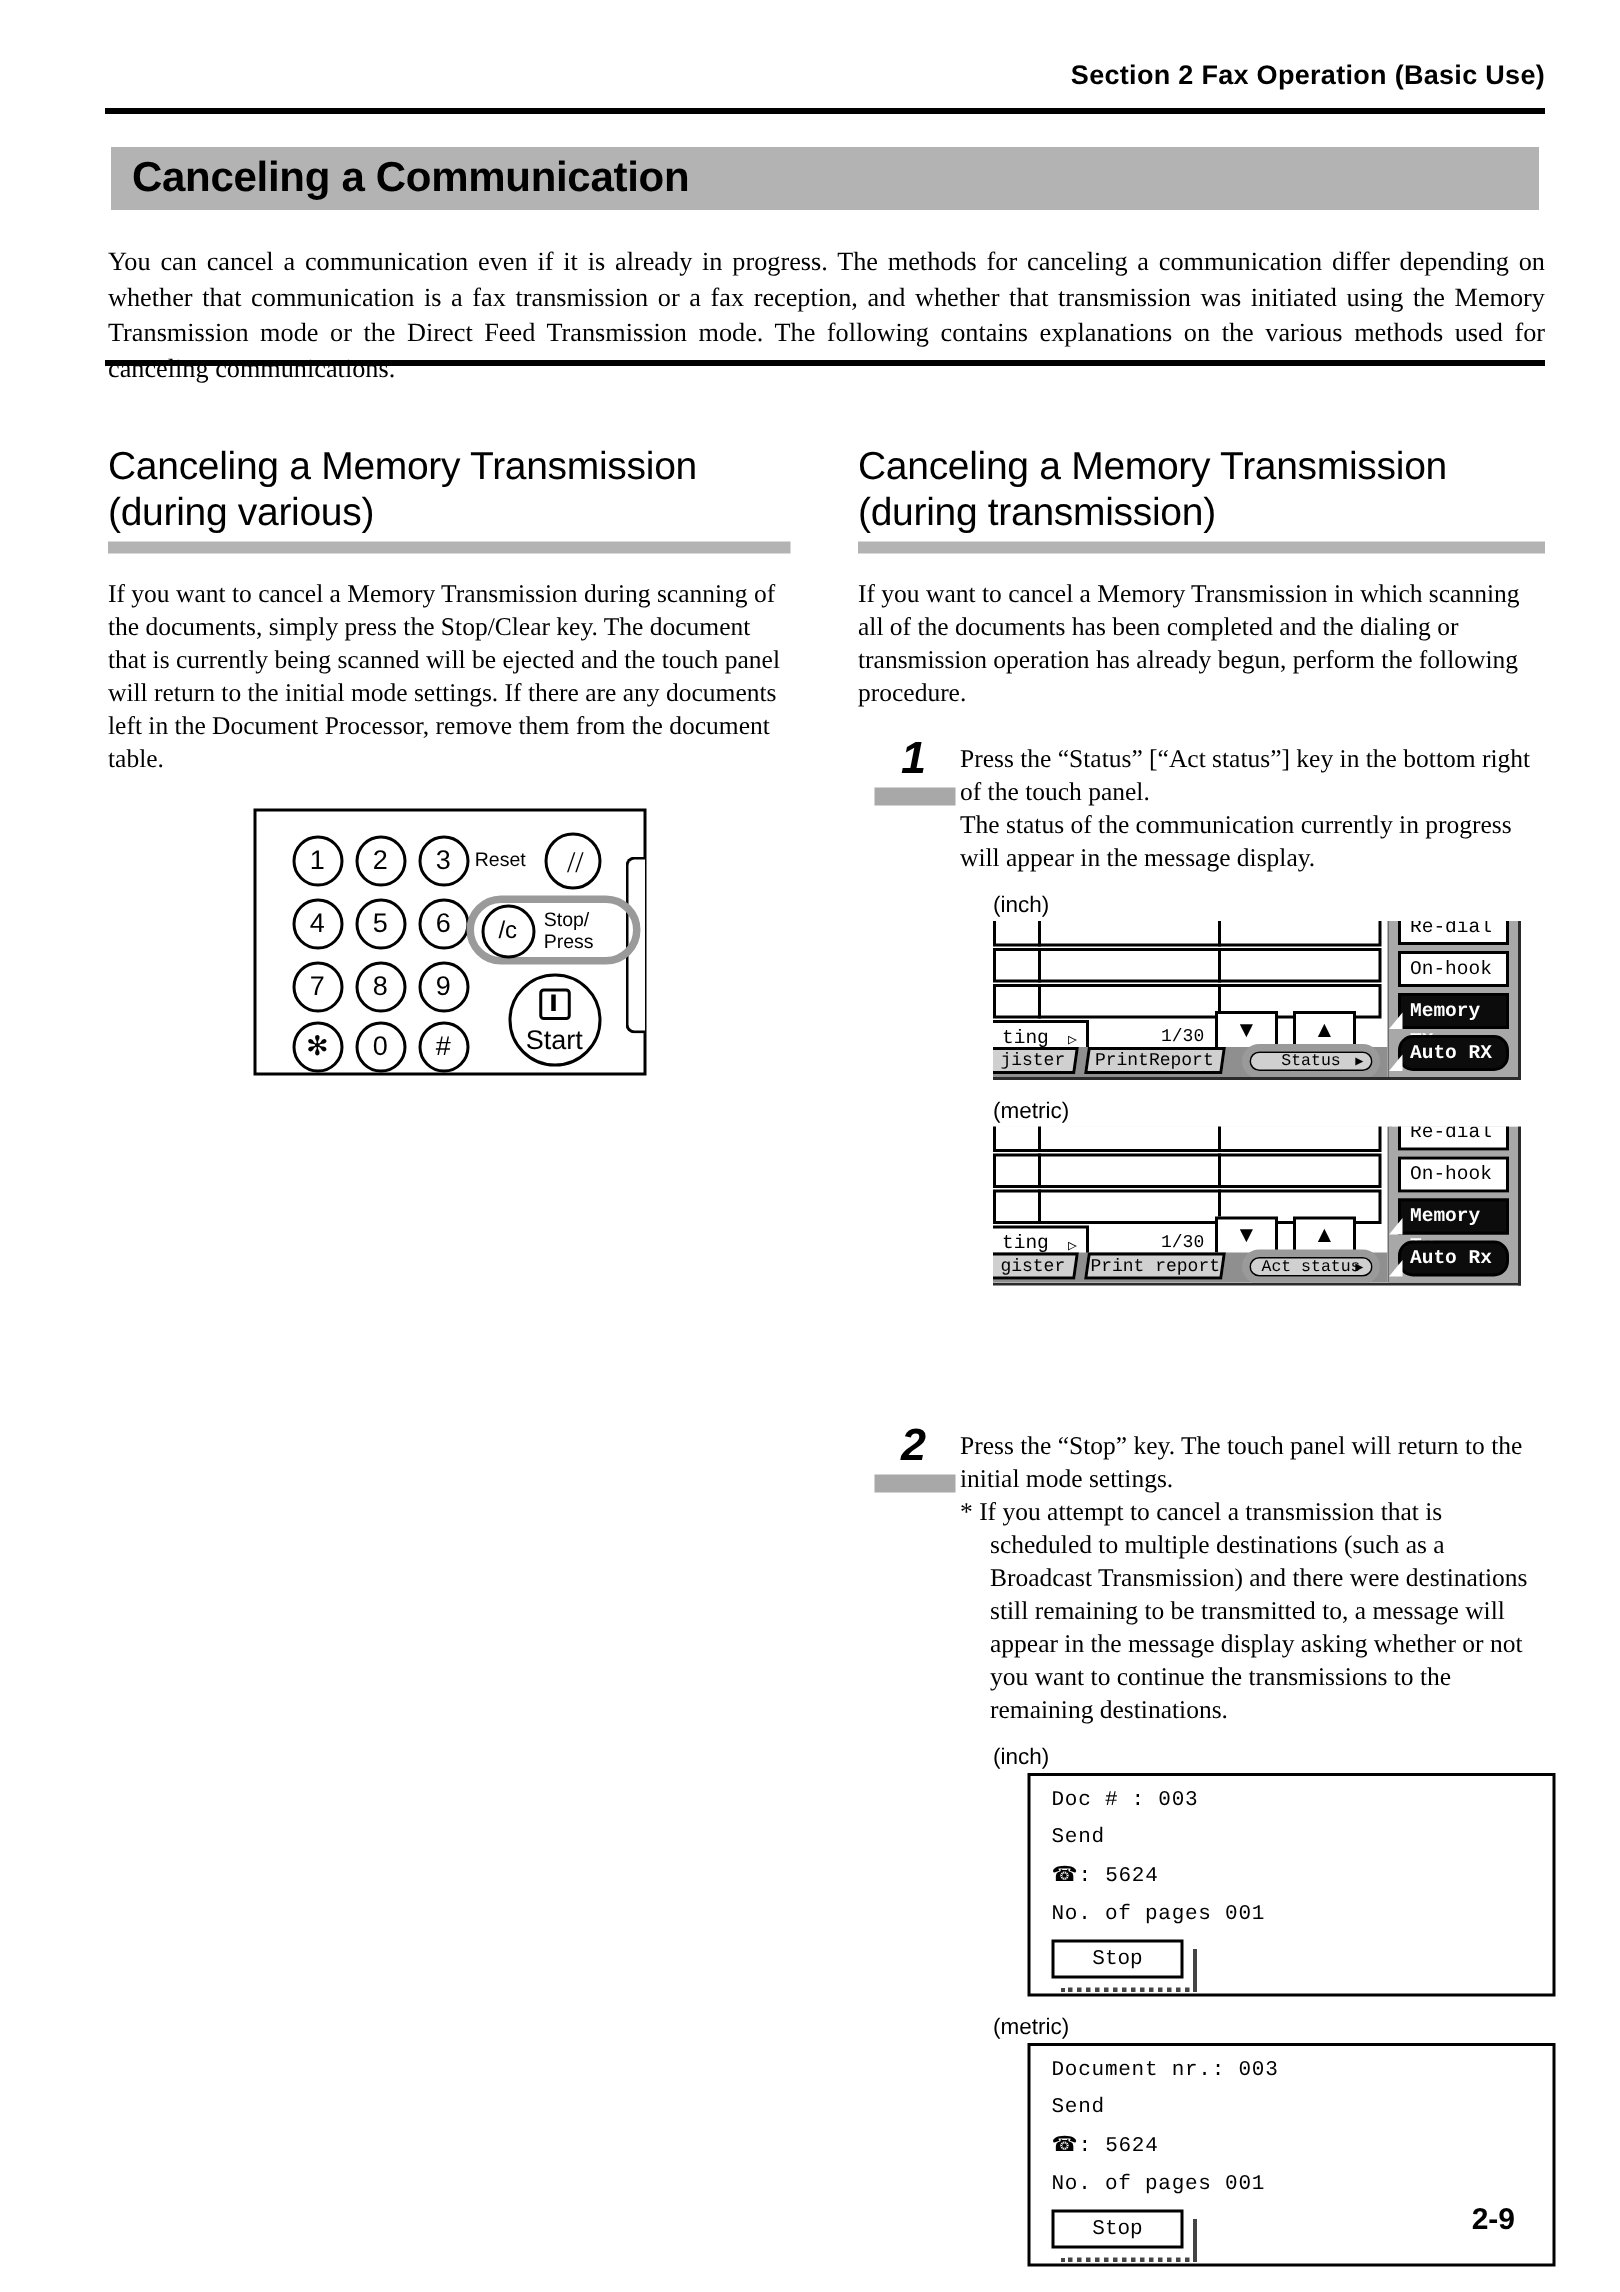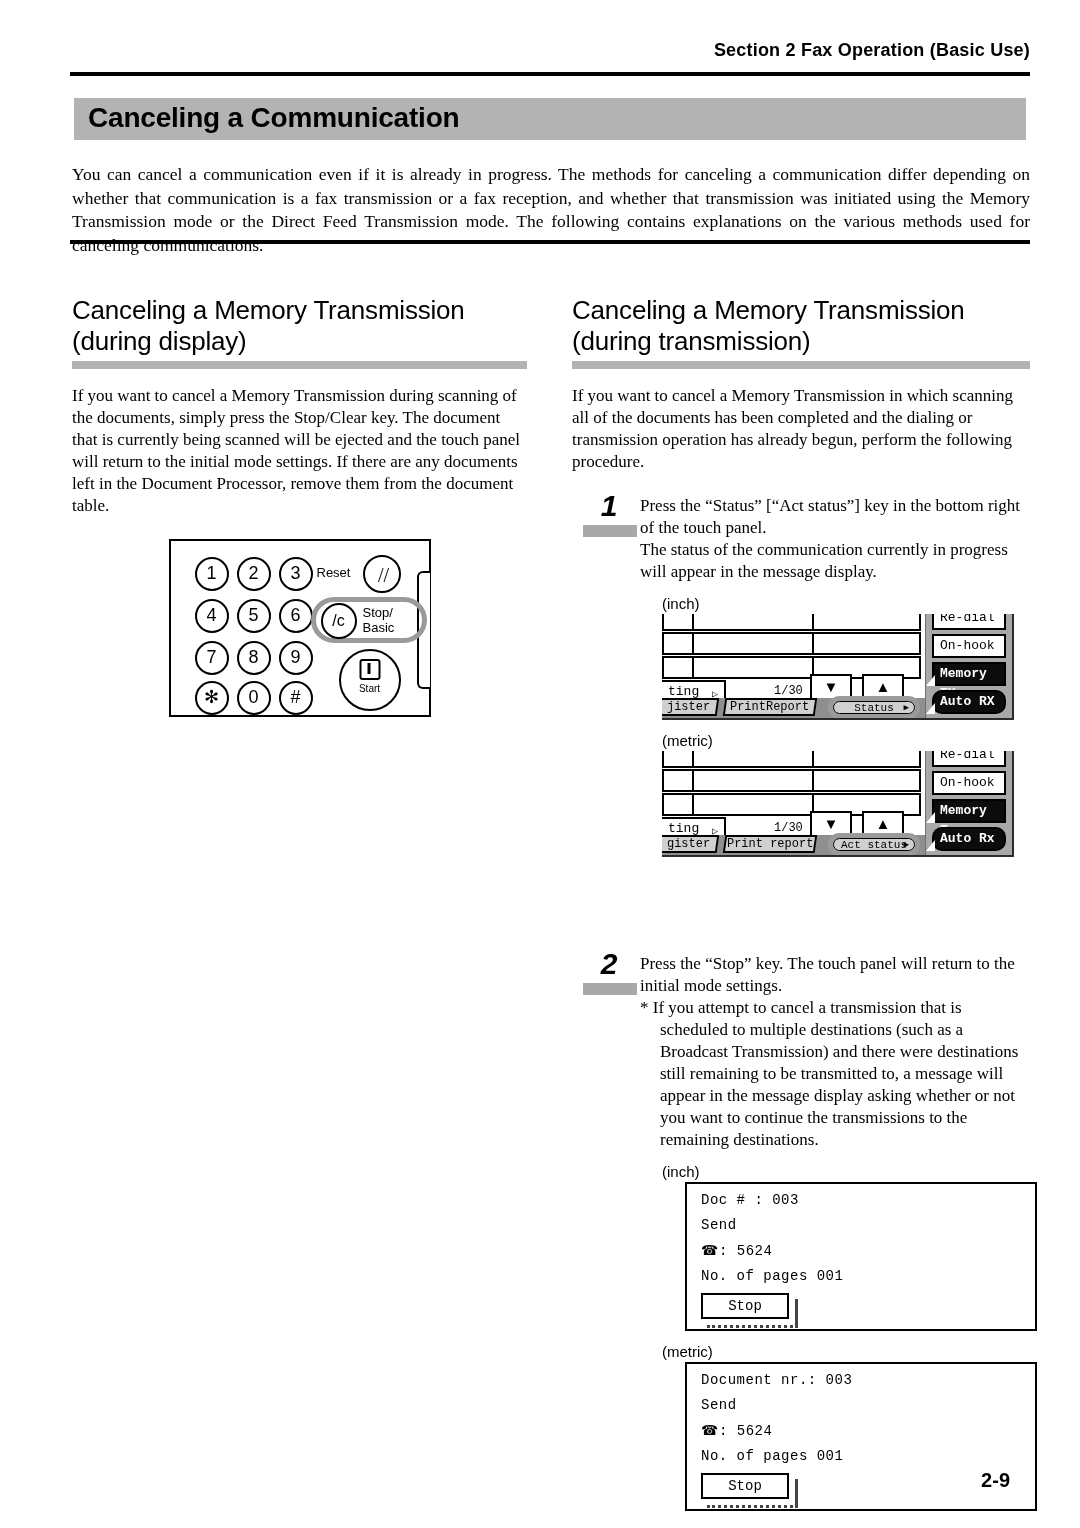--- a/index.html
+++ b/index.html
@@ -249,21 +249,21 @@
   }
   .stopclear-lbl {
     position:absolute; left:192px; top:64px;
     font-family:"Liberation Sans", sans-serif; font-size:13px;
     line-height:15px;
   }
   .start-btn {
     position:absolute; left:168px; top:108px; width:62px; height:62px;
     border-radius:50%; border:2.5px solid #000; box-sizing:border-box;
     text-align:center;
-    font-family:"Liberation Sans", sans-serif; font-size:10px;
+    font-family:"Liberation Sans", sans-serif; font-size:18px;
   }
   .start-btn .dia {
     position:absolute; left:50%; top:8px; transform:translateX(-50%);
     width:17px; height:17px; border:2px solid #000; border-radius:3px;
   }
   .start-btn .dia::after {
     content:""; position:absolute; left:6px; top:2px;
     width:3px; height:11px; background:#000;
   }
   .start-btn .lbl { position:absolute; left:0; right:0; top:32px; }
@@ -287,21 +287,21 @@
   <div class="title-band">
     <div class="t">Canceling a Communication</div>
   </div>
 
   <div class="intro">You can cancel a communication even if it is already in progress. The methods for canceling a communication differ depending on whether that communication is a fax transmission or a fax reception, and whether that transmission was initiated using the Memory Transmission mode or the Direct Feed Transmission mode. The following contains explanations on the various methods used for canceling communications.</div>
   <div class="rule-mid"></div>
 
   <div class="col-left">
     <div class="sec-head">
       <span>Canceling a Memory Transmission</span><br>
-      <span>(during display)</span>
+      <span>(during various)</span>
     </div>
     <div class="sec-bar"></div>
     <div class="body-text">If you want to cancel a Memory Transmission during scanning of the documents, simply press the Stop/Clear key. The document that is currently being scanned will be ejected and the touch panel will return to the initial mode settings. If there are any documents left in the Document Processor, remove them from the document table.</div>
 
     <div class="keypad">
       <div class="side-tab"></div>
 
       <div class="kbtn kc1 kr1">1</div>
       <div class="kbtn kc2 kr1">2</div>
       <div class="kbtn kc3 kr1">3</div>
@@ -320,21 +320,21 @@
 
       <div class="reset-lbl">Reset</div>
       <div class="reset-btn">
         <div class="slash">//</div>
       </div>
 
       <div class="stopclear-oval"></div>
       <div class="stopclear-btn">/c</div>
       <div class="stopclear-lbl">
         <span>Stop/</span><br>
-        <span>Basic</span>
+        <span>Press</span>
       </div>
 
       <div class="start-btn">
         <div class="dia"></div>
         <div class="lbl">Start</div>
       </div>
     </div>
   </div>
 
   <div class="col-right">

